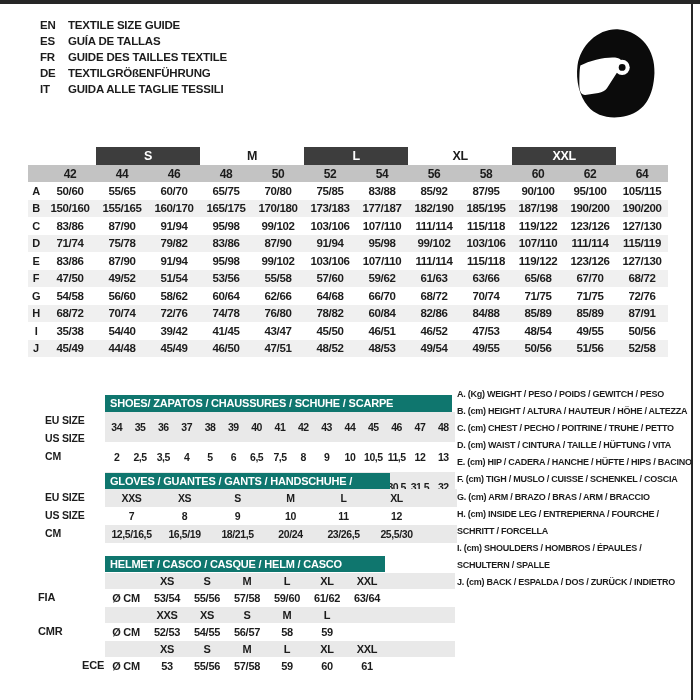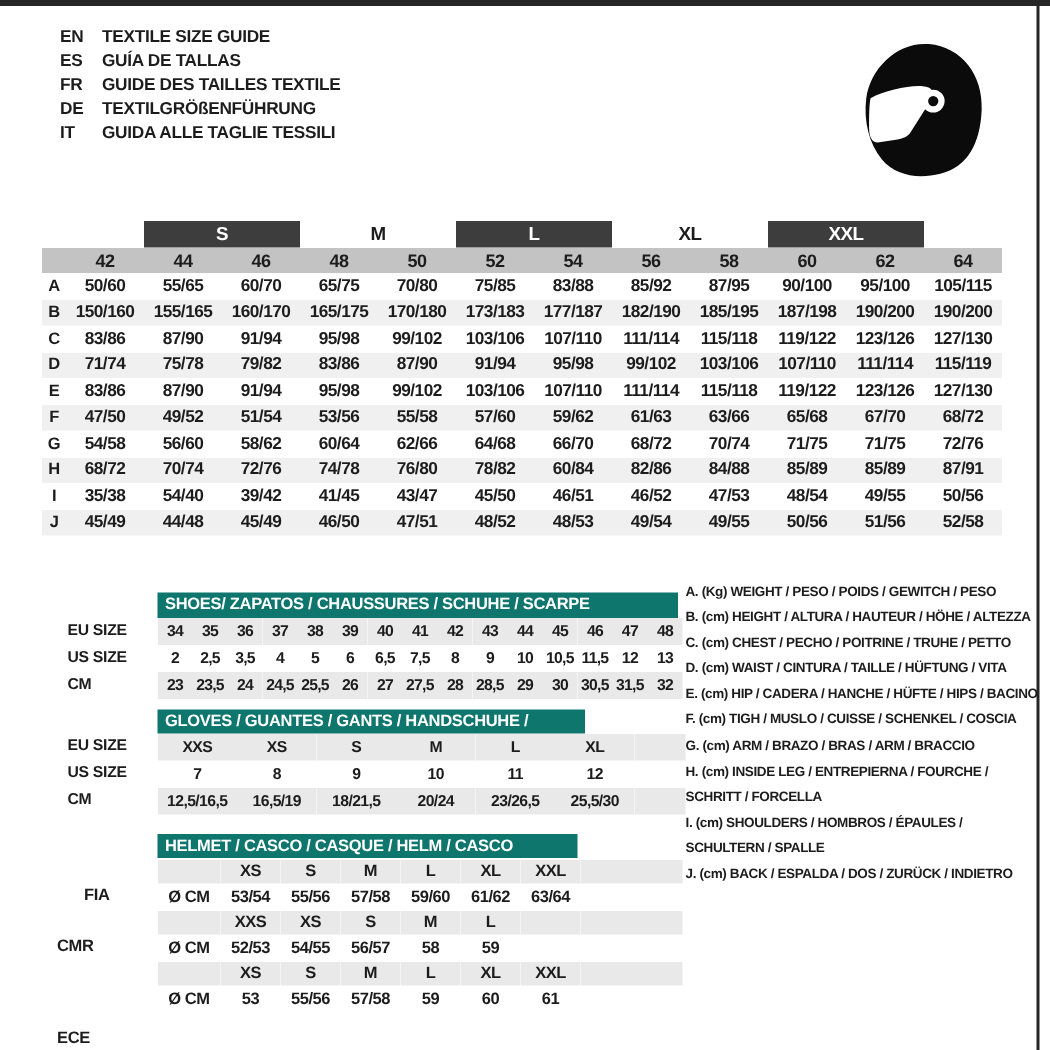--- a/index.html
+++ b/index.html
@@ -40,27 +40,27 @@
        font-size:11px;line-height:17px;text-align:left;padding-left:5px;letter-spacing:-0.2px;}
   #shoes-bar{left:105px;top:395px;width:347px;}
   #gloves-bar{left:105px;top:473px;width:285px;height:16px;line-height:16px;}
   #helmet-bar{left:105px;top:556px;width:280px;height:16px;line-height:16px;}
 
   
   .side-label{position:absolute;left:45px;font-size:10.5px;}
   .std-label{position:absolute;left:38px;font-size:11px;}
   #shoes-lbl-eu{top:414px;} #shoes-lbl-us{top:432px;} #shoes-lbl-cm{top:450px;}
   #gloves-lbl-eu{top:491px;} #gloves-lbl-us{top:509px;} #gloves-lbl-cm{top:527px;}
-  #std-fia{top:591px;margin-left:18px;} #std-cmr{top:625px;} #std-ece{top:686px;}
+  #std-fia{top:591px;} #std-cmr{top:625px;} #std-ece{top:659px;margin-left:44px;}
 
   
   .sec-table{position:absolute;left:105px;}
   .sec-table tr.gray td{background:#e9e9e9;}
   #shoes-table{top:412px;width:350px;}
-  #shoes-table td{height:18px;font-size:10.5px;letter-spacing:-0.5px;}
+  #shoes-table td{height:30px;font-size:10.5px;letter-spacing:-0.5px;}
   #gloves-table{top:489px;width:352px;}
   #gloves-table td{height:18px;font-size:10.5px;letter-spacing:-0.4px;}
   #helmet-table{top:573px;width:350px;}
   #helmet-table td{height:18px;font-size:11px;letter-spacing:-0.3px;}
   #helmet-table tr.gray td{height:16px;}
 
   
   .legend{position:absolute;left:457px;top:386px;width:243px;}
   .legend-line{font-size:9px;line-height:17.1px;letter-spacing:-0.25px;white-space:nowrap;}
 </style>

